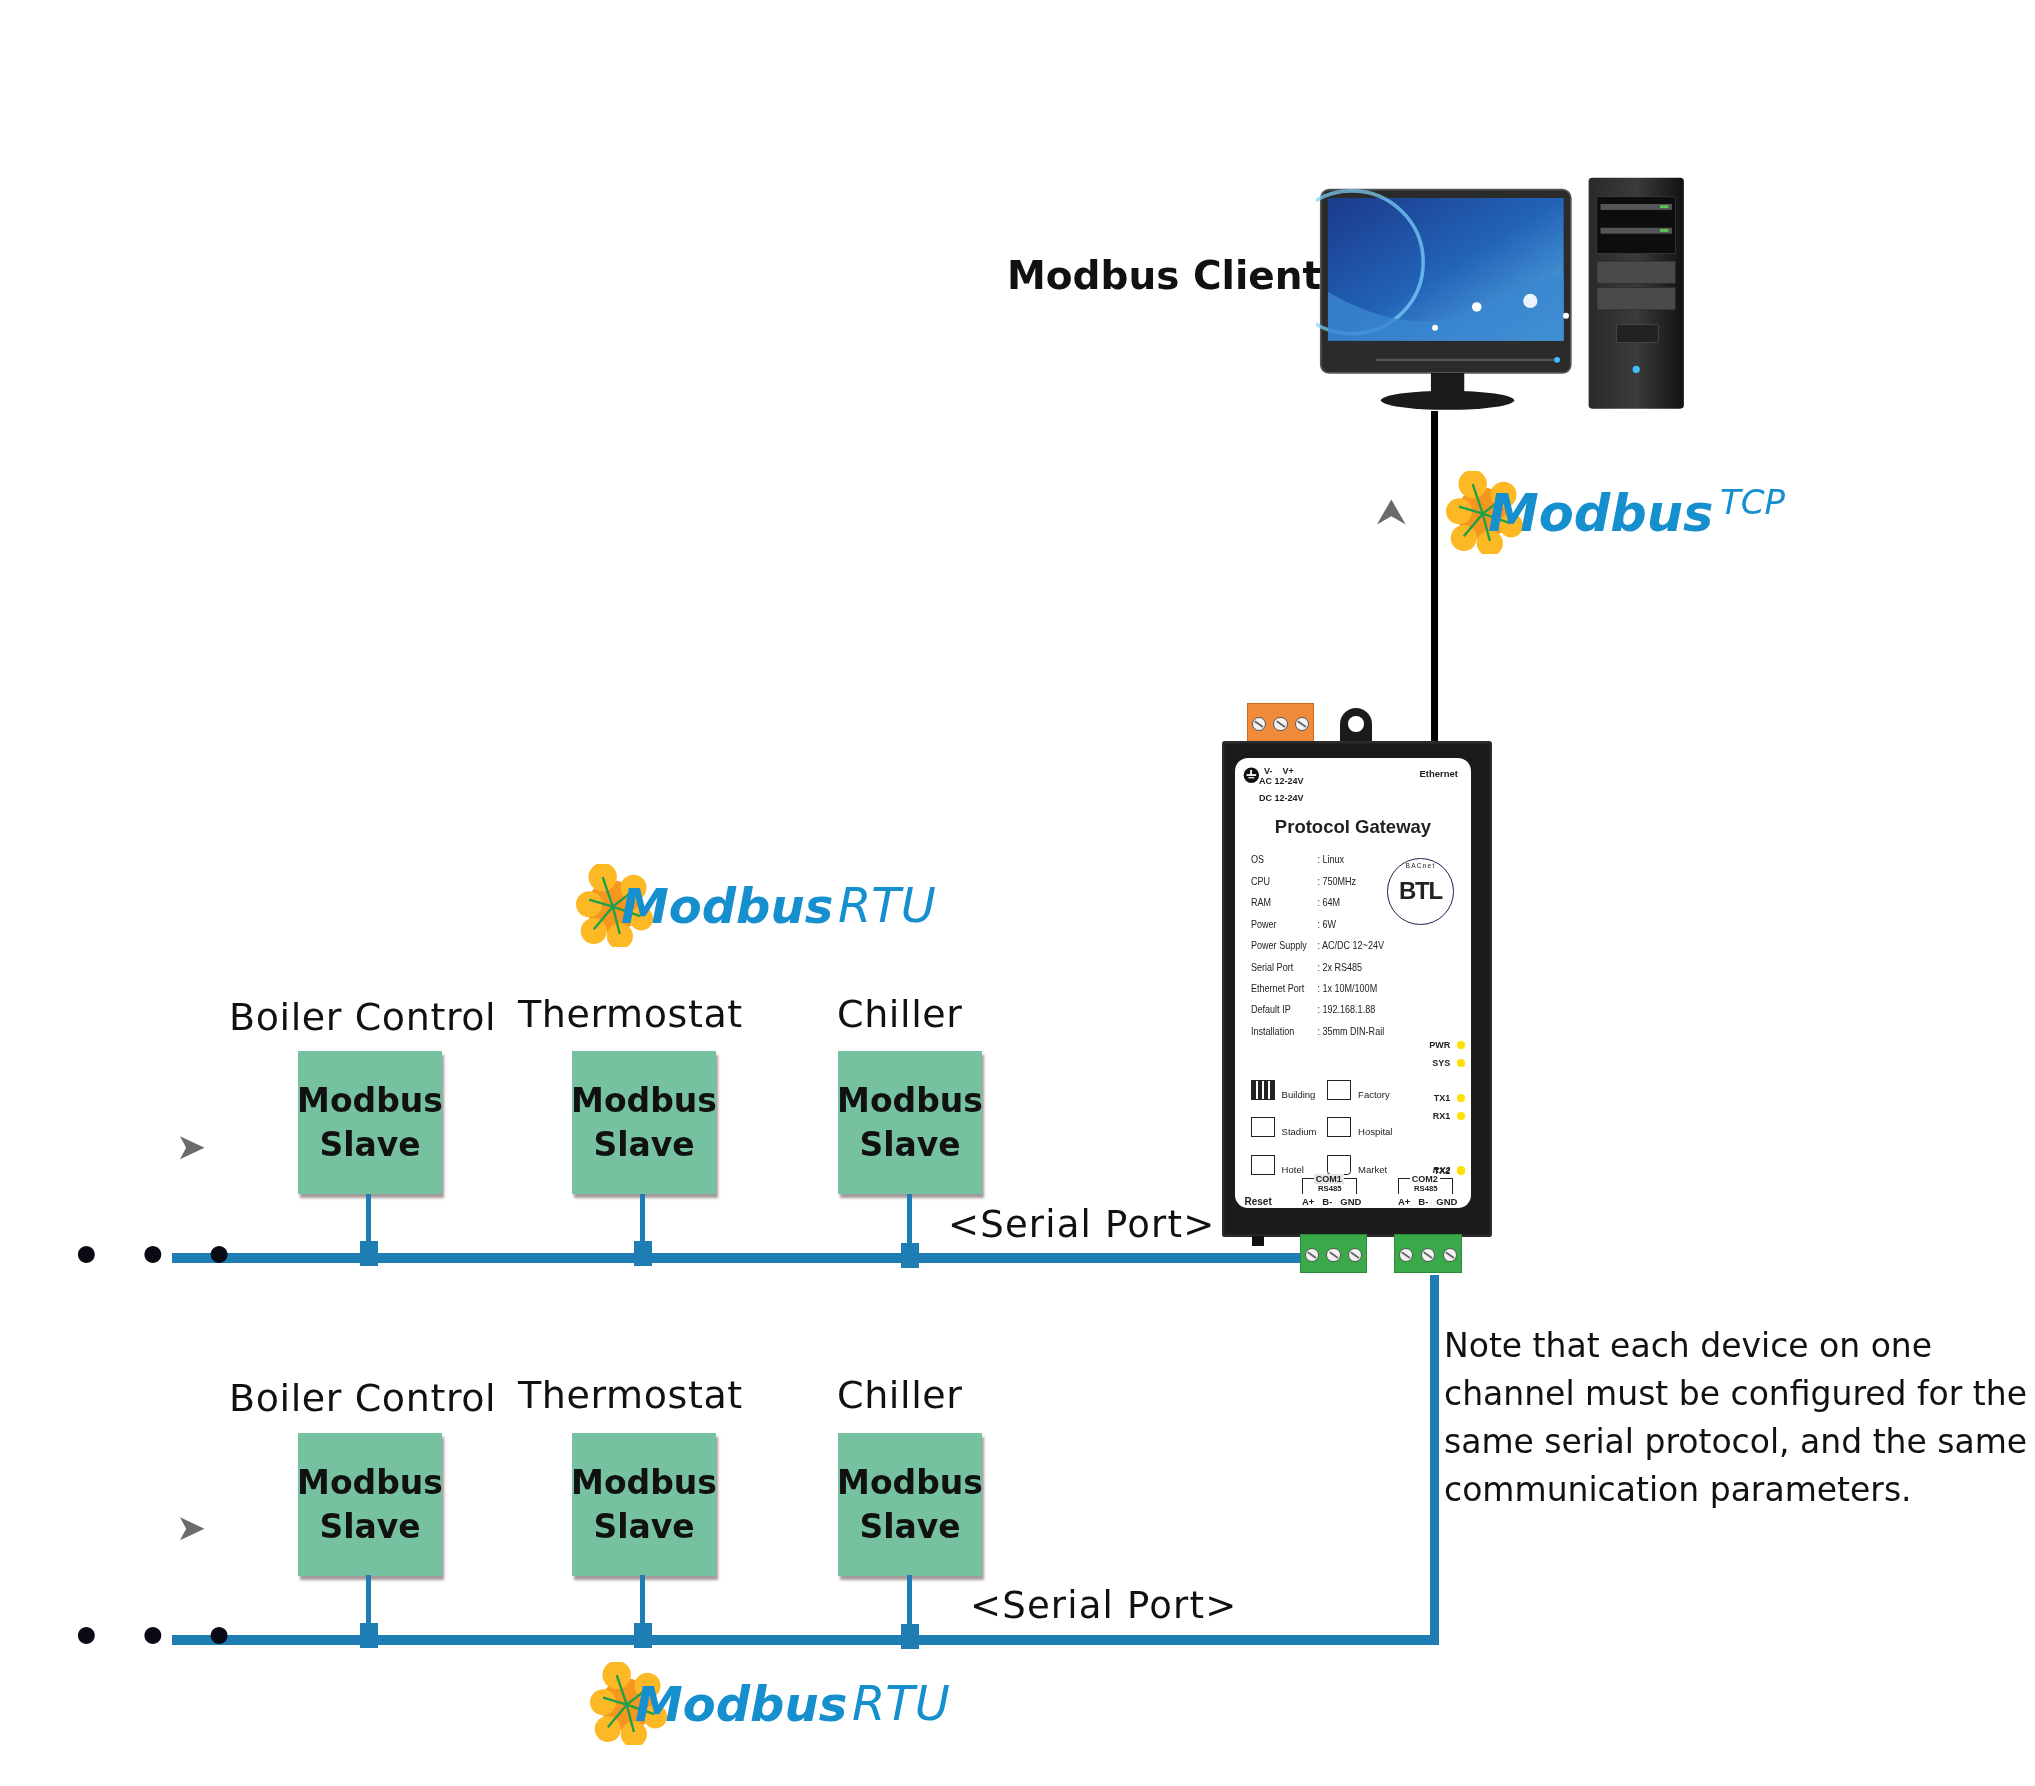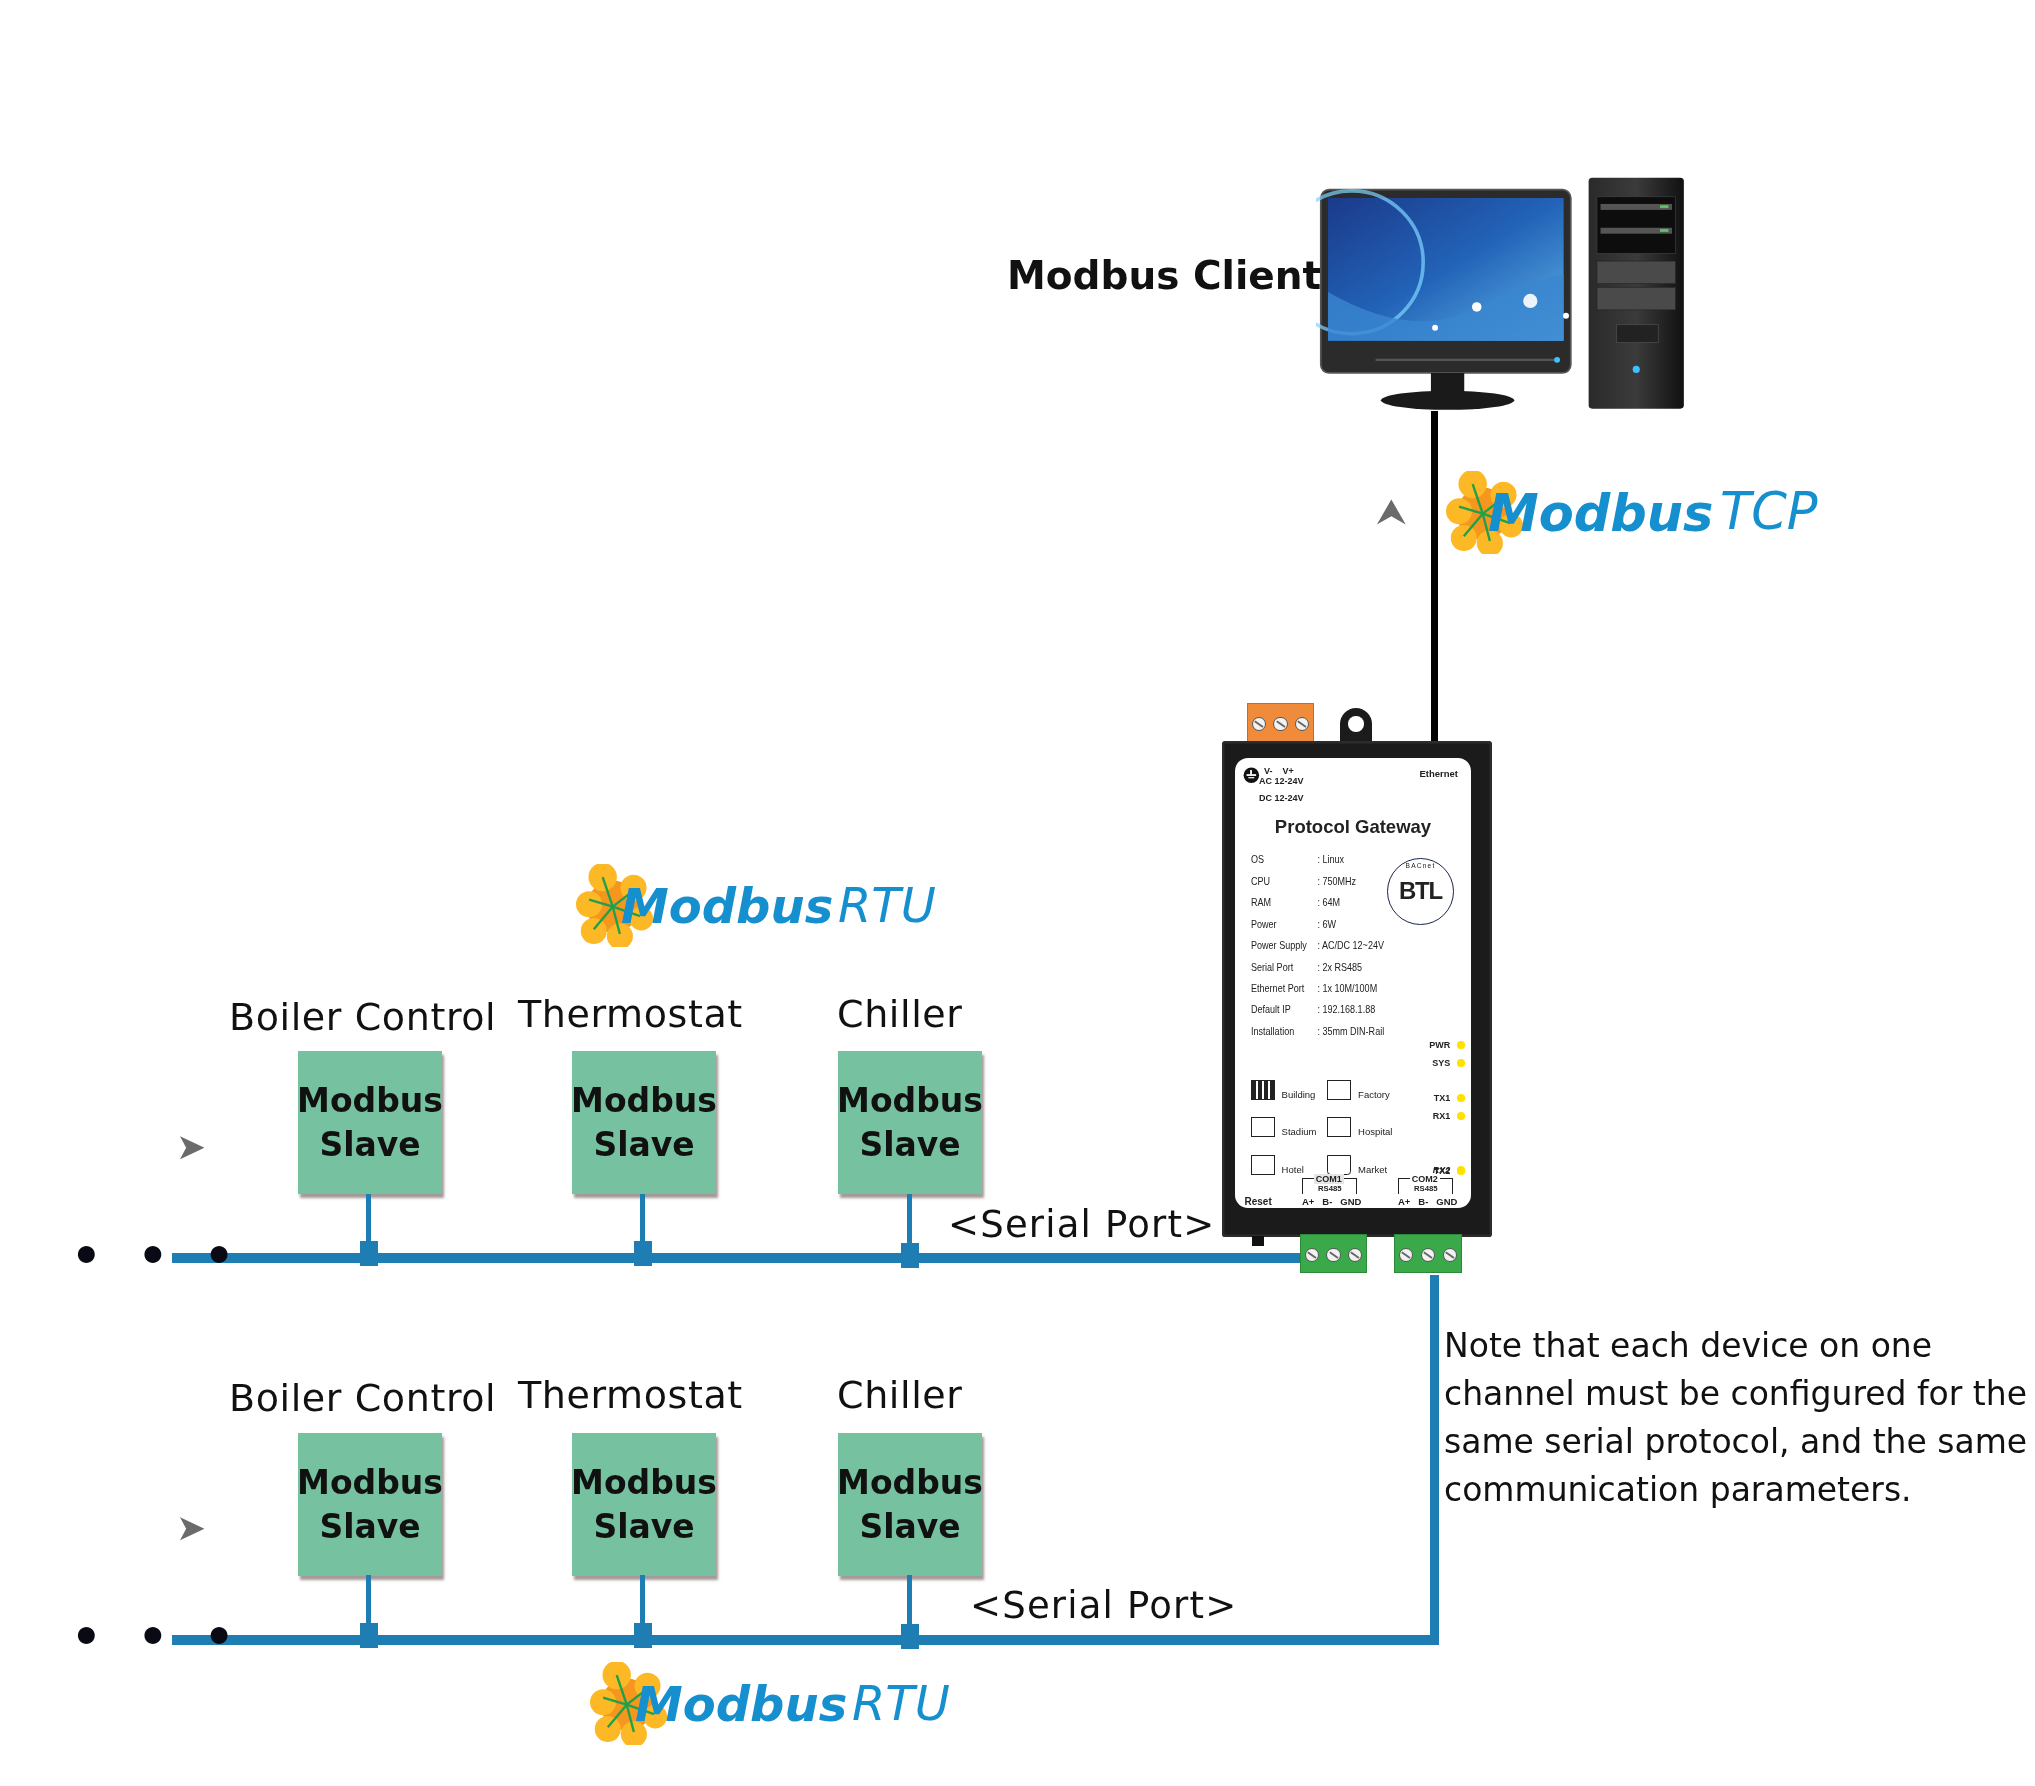--- a/index.html
+++ b/index.html
@@ -89,21 +89,21 @@
     <g stroke="#1fa04a" stroke-width="4">
       <line x1="62" y1="72" x2="45" y2="22"></line>
         <line x1="62" y1="72" x2="22" y2="60"></line>
       <line x1="62" y1="72" x2="30" y2="110"></line>
         <line x1="62" y1="72" x2="74" y2="118"></line>
       <line x1="62" y1="72" x2="97" y2="45"></line>
         <line x1="62" y1="72" x2="108" y2="88"></line>
     </g>
   </svg>
   <span class="abs logo-text" style="left:42px;top:13px;font-size:51px;">Modbus</span>
-  <span class="abs logo-text" style="left:274px;top:10.7px;font-size:51px;font-weight:normal;">TCP</span>
+  <span class="abs logo-text" style="left:274px;top:10.7px;font-size:34px;font-weight:normal;">TCP</span>
 </div>
 
 <div class="abs" style="left:576px;top:864px;width:357px;height:83px;">
   <svg class="abs" style="left:0;top:0;" width="83" height="83" viewBox="0 0 140 140">
     <circle cx="62" cy="72" r="44" fill="#f5961e"></circle>
     <circle cx="45" cy="22" r="24" fill="#fdb826"></circle>
       <circle cx="97" cy="40" r="22" fill="#fdb826"></circle>
     <circle cx="22" cy="68" r="22" fill="#fdb826"></circle>
       <circle cx="30" cy="113" r="22" fill="#fdb826"></circle>
     <circle cx="74" cy="122" r="22" fill="#fdb826"></circle>

